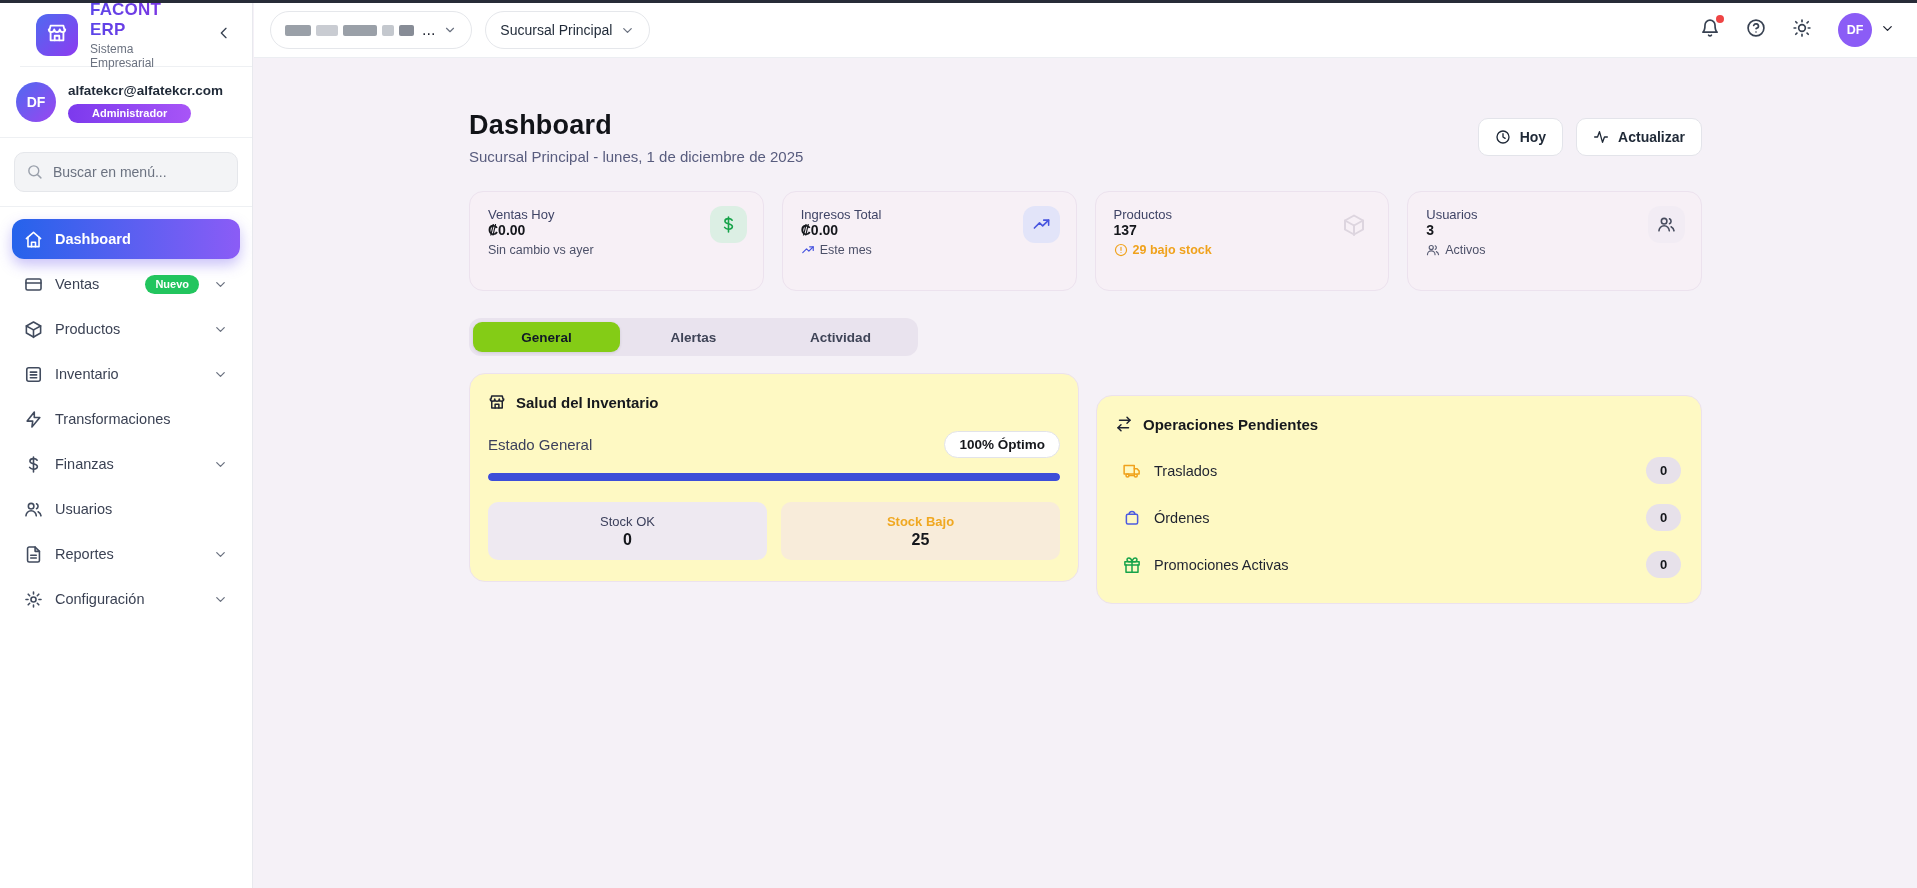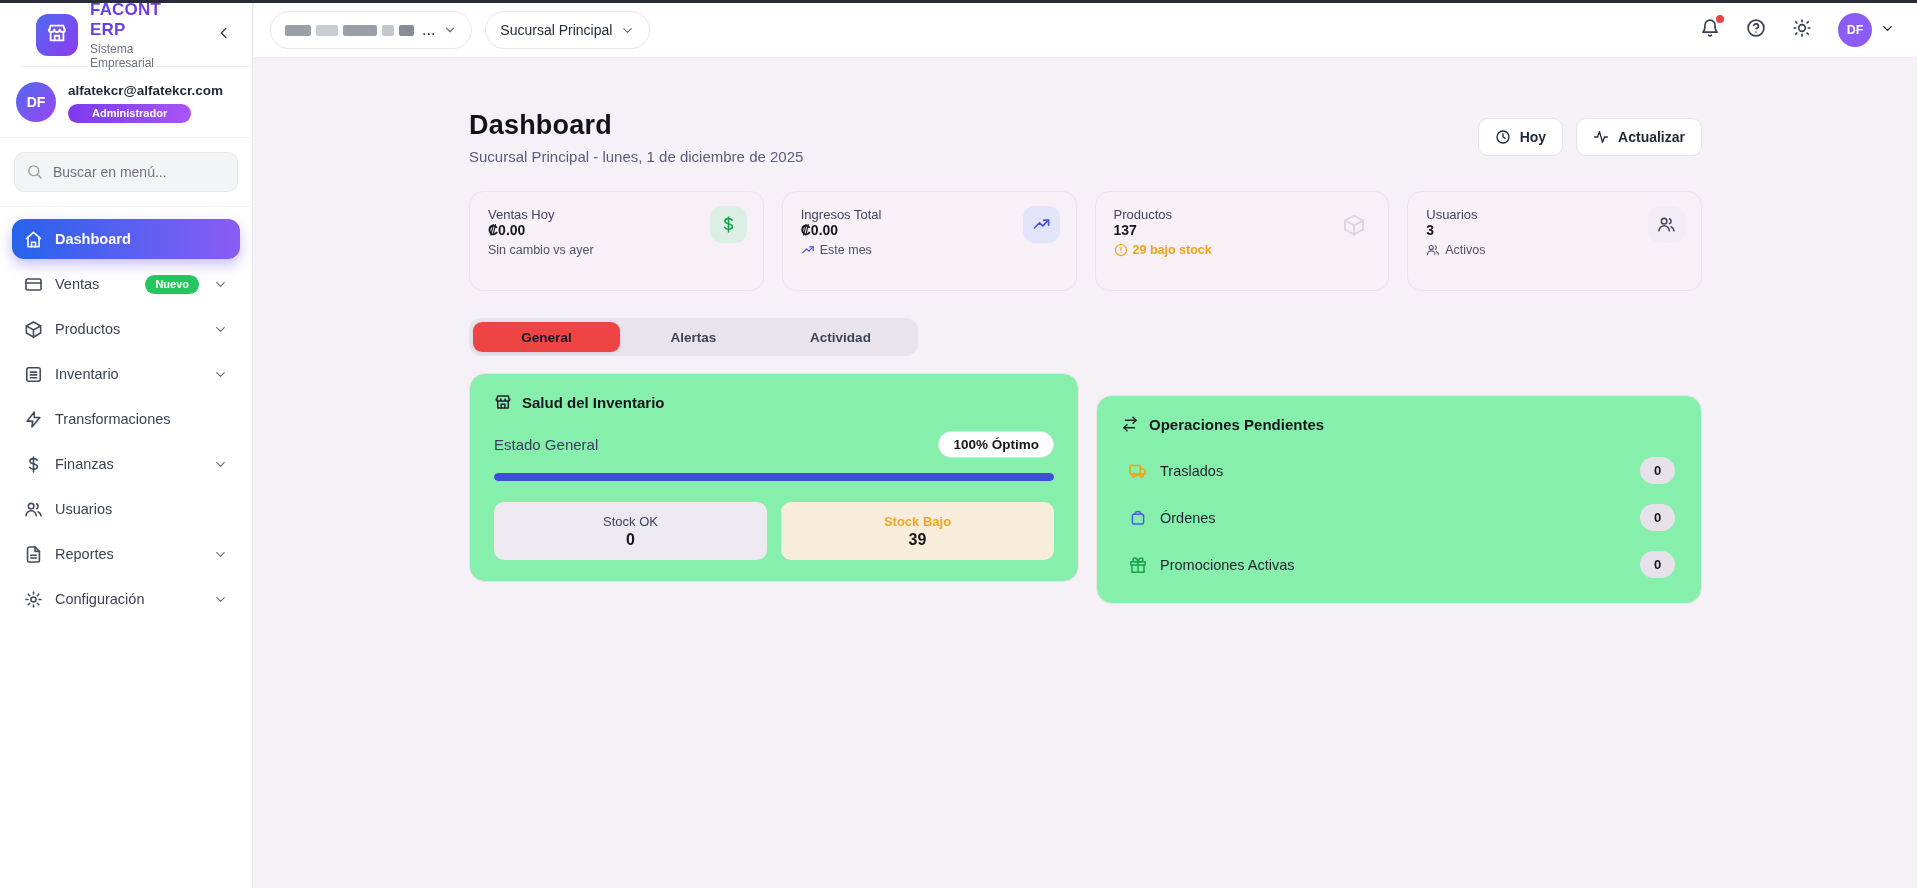--- a/index.html
+++ b/index.html
@@ -95,24 +95,24 @@
     display:flex; align-items:center; justify-content:center; }
   .chip-green { background:#dcefe4; color:#17a34a; }
   .chip-indigo { background:#e2e4f9; color:#4754df; }
   .chip-ghost { background:transparent; color:#ddd5df; }
   .chip-plain { background:#f2ecf4; color:#474c5e; }
 
   .tabs { margin-top:27px; width:449px; height:38px; background:#e9e3ee; border-radius:12px;
     padding:4px; display:flex; }
   .tab { flex:1; border-radius:9px; display:flex; align-items:center; justify-content:center;
     font-size:13.5px; font-weight:600; color:#3f4457; cursor:pointer; }
-  .tab.active { background:#ef4444; color:#111827; box-shadow:0 1px 3px rgba(40,40,60,.12); }
+  .tab.active { background:#84cc16; color:#111827; box-shadow:0 1px 3px rgba(40,40,60,.12); }
 
   .cards-row { display:flex; gap:17px; margin-top:17px; }
-  .panel { background:#86efac; border:1px solid #ece2ee; border-radius:16px; padding:19px 24px; height:209px; }
+  .panel { background:#fef9c3; border:1px solid #ece2ee; border-radius:16px; padding:19px 18px; height:209px; }
   .panel-left { width:610px; }
   .panel-right { width:606px;margin-top:22px; }
   .panel-head { display:flex; align-items:center; gap:10px; font-size:15px; font-weight:700; color:#16181d; }
   .panel-head .ph-icon { display:flex; color:#1f2330; }
 
   .estado-row { display:flex; align-items:center; justify-content:space-between; margin-top:20px; }
   .estado-label { font-size:15px; color:#3c405c; }
   .optimo-badge { background:#fff; border:1px solid #e2e3e9; border-radius:999px; padding:5px 14px;
     font-size:13.5px; font-weight:700; color:#15171c; }
   .progress-track { margin-top:15px; height:8px; border-radius:4px; background:#e4def0; overflow:hidden; }
@@ -488,21 +488,21 @@
         <div class="progress-track">
           <div class="progress-fill" id="progress-fill" style="width: 100%;"></div>
         </div>
         <div class="stock-boxes" id="stock-boxes">
             <div class="stock-box neutral">
               <span class="stock-label">Stock OK</span>
               <span class="stock-value">0</span>
             </div>
             <div class="stock-box warning">
               <span class="stock-label">Stock Bajo</span>
-              <span class="stock-value">39</span>
+              <span class="stock-value">25</span>
             </div>
           </div>
       </section>
 
       <section class="panel panel-right">
         <div class="panel-head">
           <span class="ph-icon" id="ops-icon">
               <svg width="18" height="18" viewBox="0 0 24 24" fill="none" stroke="currentColor" stroke-width="2" stroke-linecap="round" stroke-linejoin="round">
                 <polyline points="16 3 20 7 16 11"></polyline>
                 <path d="M20 7H6"></path>

